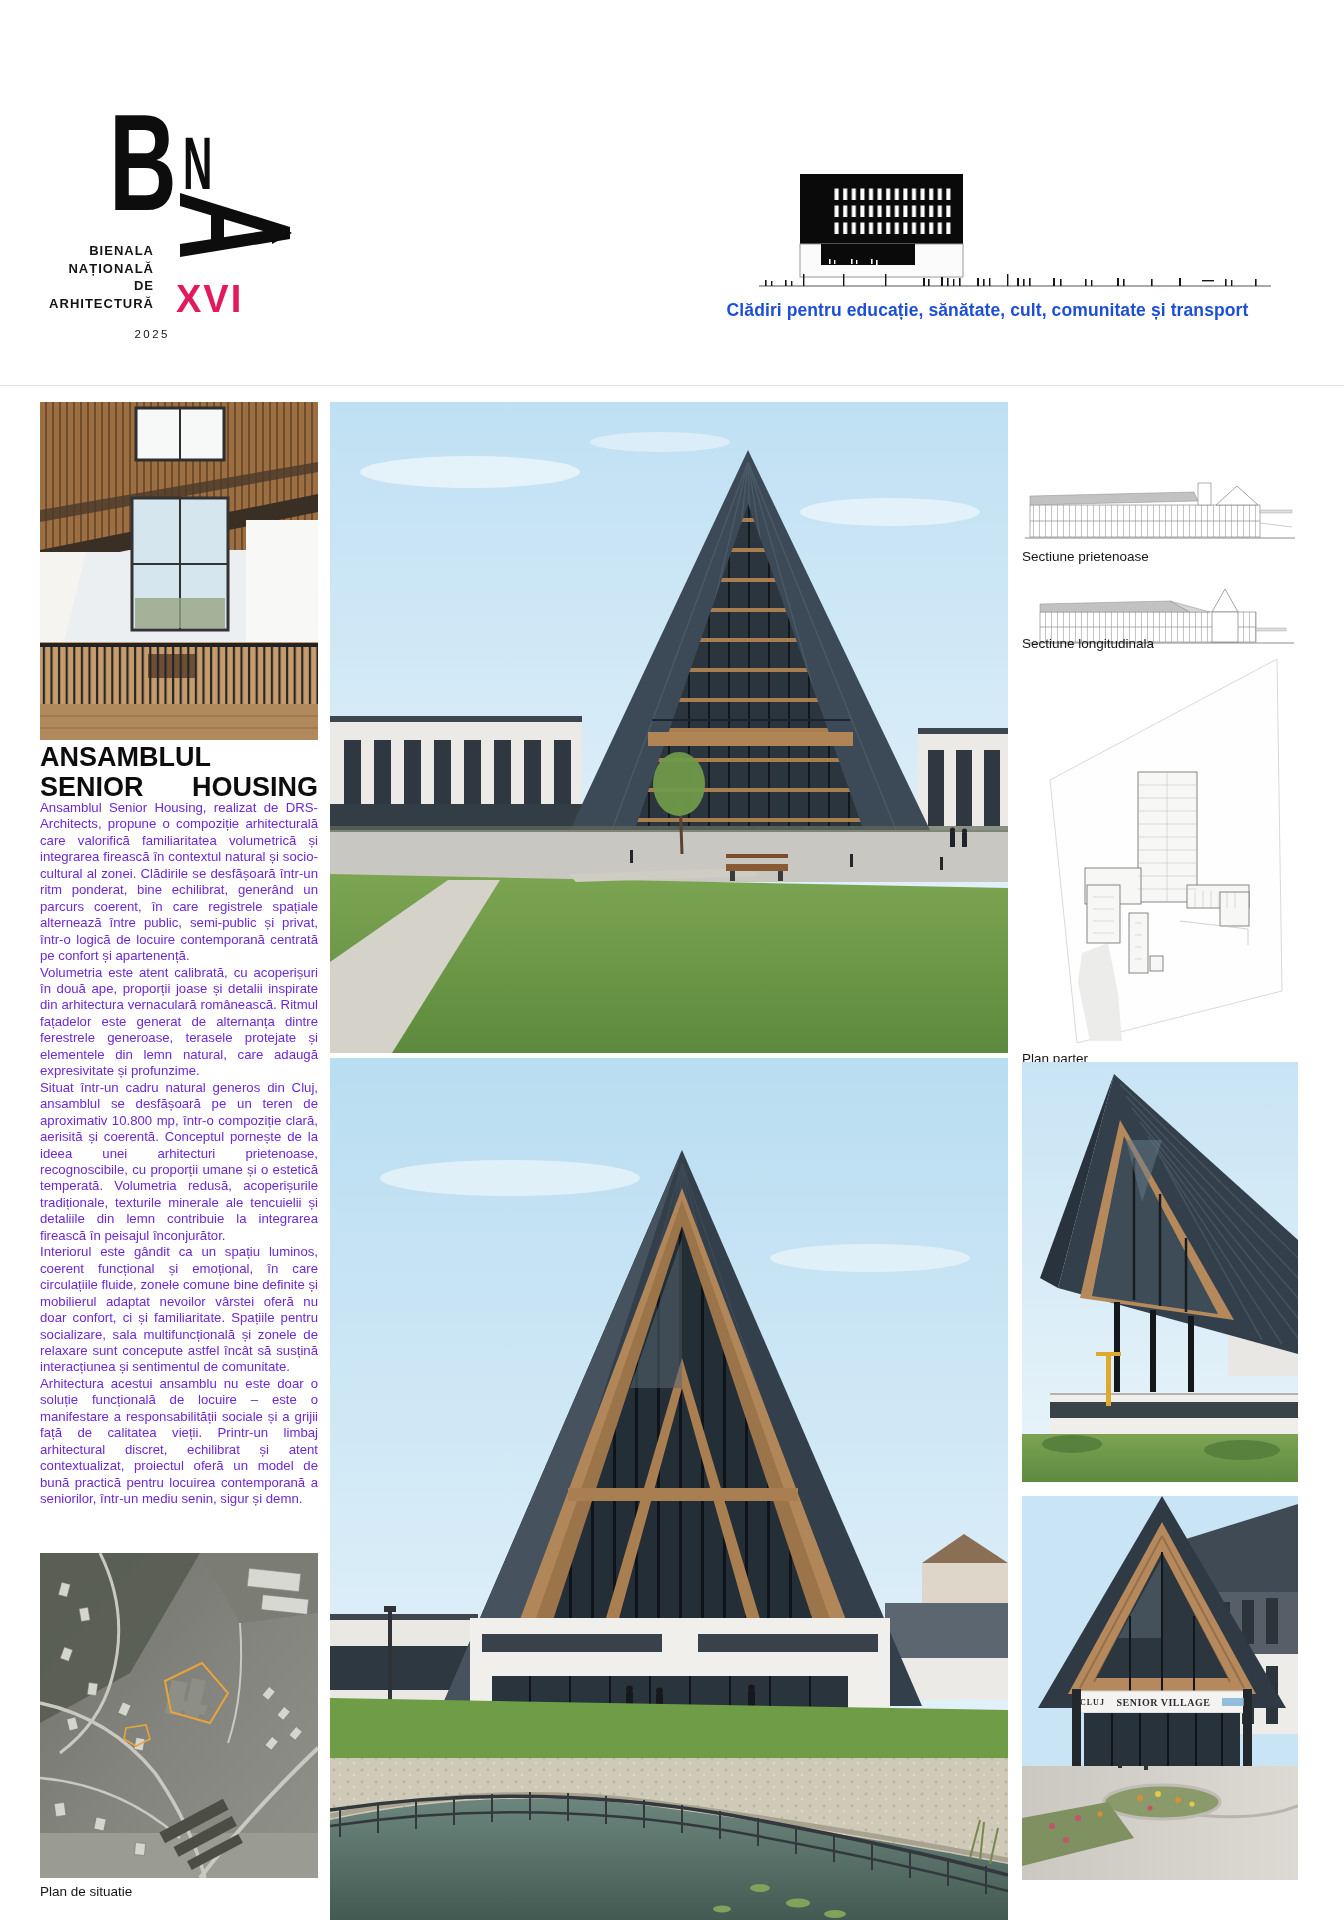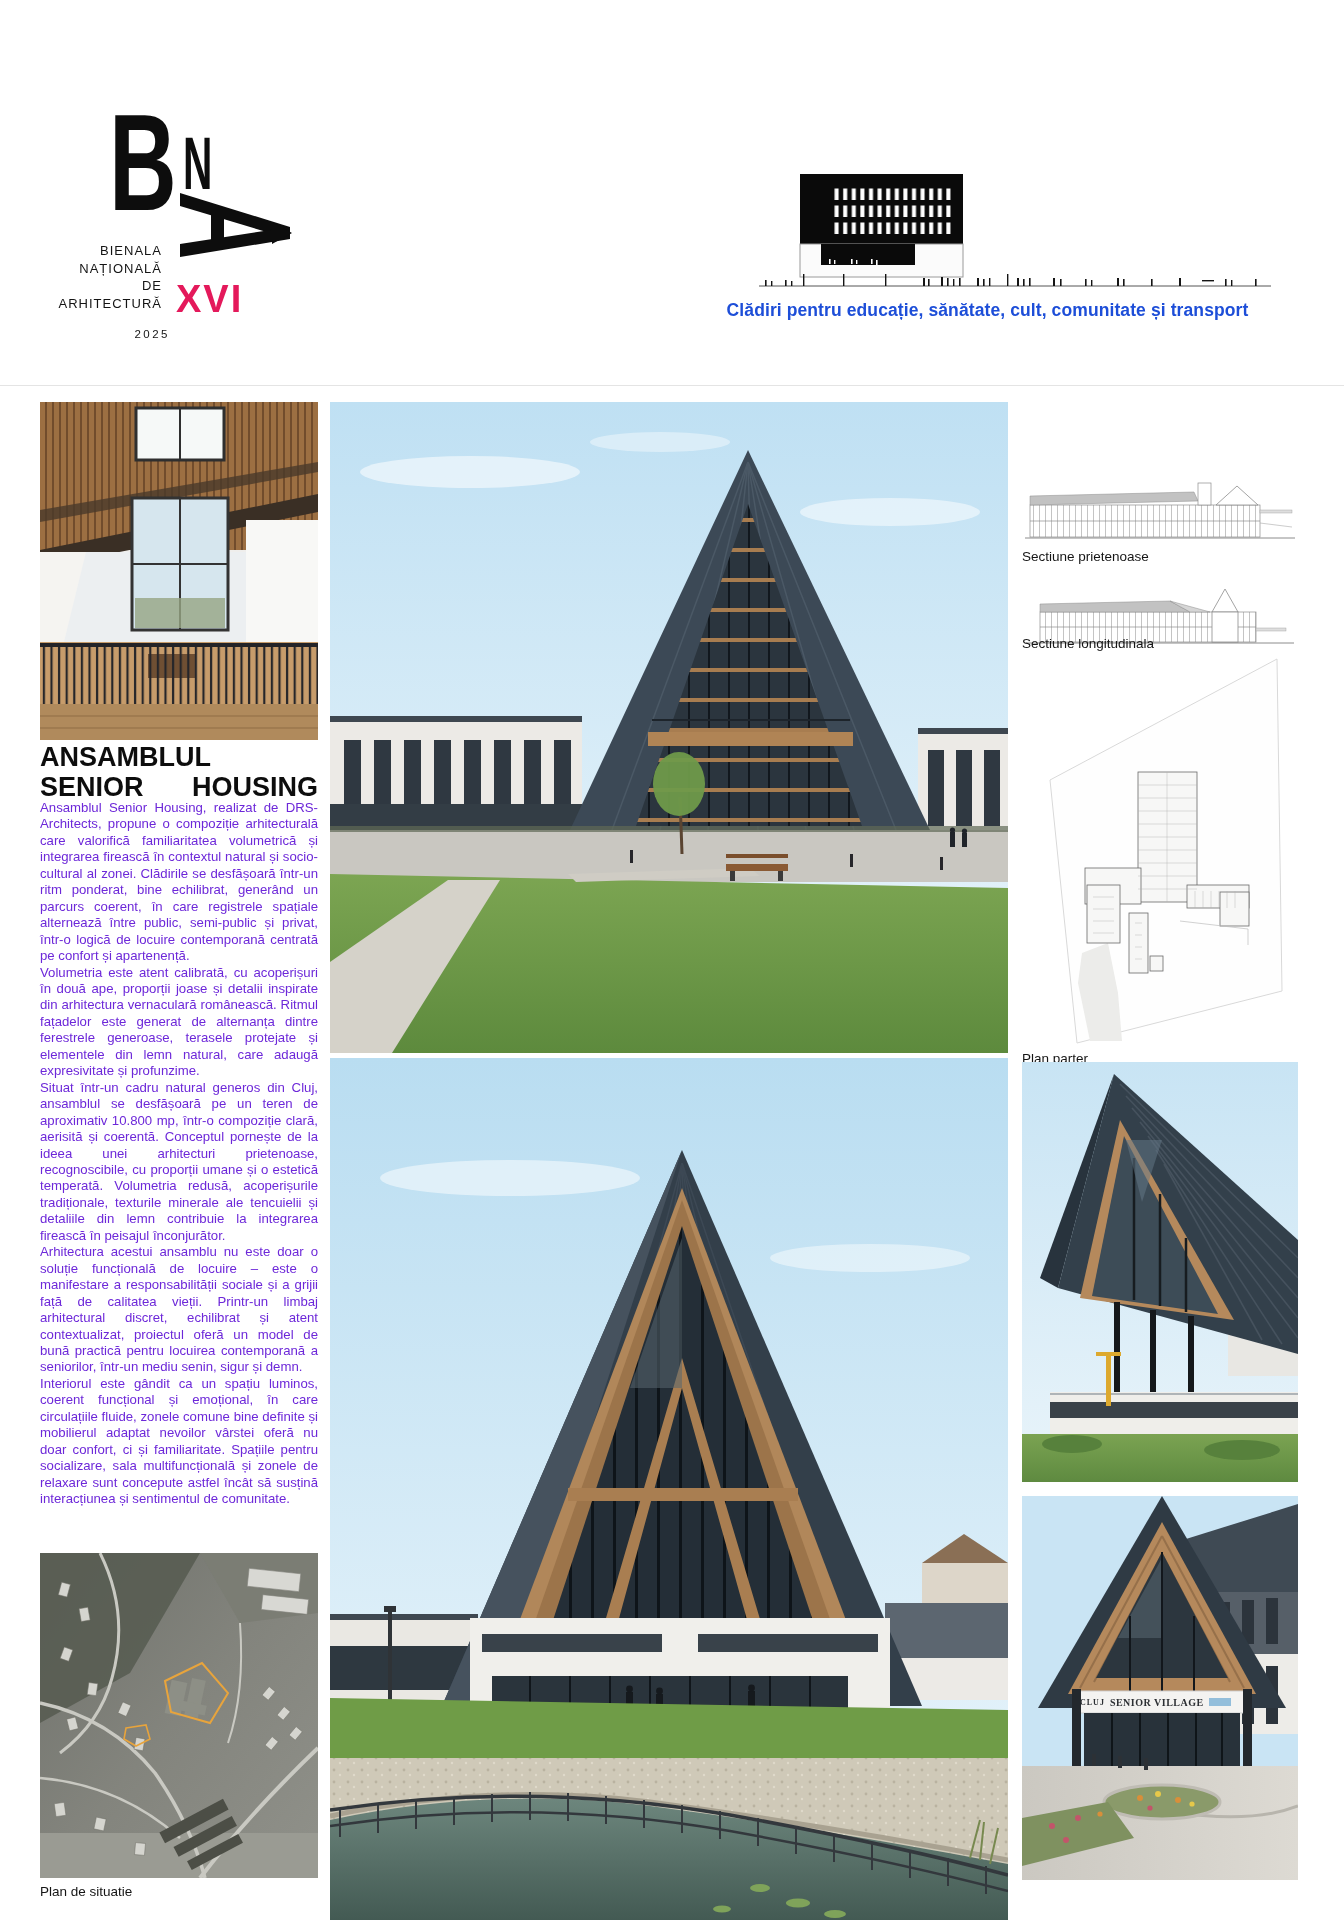--- a/index.html
+++ b/index.html
@@ -12,41 +12,41 @@
   .logo-year{font-size:11.5px;letter-spacing:2.5px;text-align:right;color:#141414;}
   .tagline{font-size:17.5px;font-weight:700;text-align:center;color:#1d4ed8;letter-spacing:0.1px;}
   .rule{background:#e4e4e4;height:1px;}
   .article-title{font-size:27px;font-weight:700;line-height:30px;text-align:justify;color:#0d0d0d;}
   .article-title::after{content:"";display:inline-block;width:100%;}
   .article-body{font-size:13.2px;line-height:16.45px;text-align:justify;color:#6d28d9;}
   .article-body p{margin:0;}
   .caption{font-size:13.5px;color:#151515;}
   .photo{overflow:hidden;}
   .photo svg{display:block;}
-  .sign-text{position:absolute;left:58px;top:198px;width:164px;height:16px;display:flex;align-items:center;justify-content:flex-start;gap:5px;
+  .sign-text{position:absolute;left:58px;top:198px;width:164px;height:16px;display:flex;align-items:center;justify-content:space-between;gap:5px;
              font-family:"Liberation Serif",serif;color:#2c2f33;}
   .sign-cluj{font-size:8px;letter-spacing:1px;font-weight:700;}
   .sign-sv{font-size:10px;letter-spacing:0.5px;font-weight:700;}
   .sign-badge{display:inline-block;width:22px;height:8px;background:#7ab0d6;opacity:0.8;}
 </style>
 </head>
 <body>
 
 <div class="board">
 
   <div class="abs" style="left:0;top:0;width:340px;height:360px;">
     <div class="abs logo-letter" style="left:109px;top:93px;font-size:138px;transform:scaleX(0.68);">B</div>
     <div class="abs logo-letter" style="left:183px;top:127px;font-size:74px;transform:scaleX(0.55);">N</div>
     <svg class="abs" style="left:180px;top:191px;" width="112" height="66" viewBox="0 0 112 66">
       <polygon points="0,2 0,15 110,48 110,36" fill="#0d0d0d"></polygon>
       <polygon points="0,53 0,66 110,48 110,36" fill="#0d0d0d"></polygon>
       <rect x="31" y="17" width="13" height="40" fill="#0d0d0d"></rect>
       <polygon points="92,31 112,42 92,53" fill="#0d0d0d"></polygon>
     </svg>
-    <div class="abs logo-lines" style="left:36px;top:242px;width:126px;">
+    <div class="abs logo-lines" style="left:28px;top:242px;width:126px;font-weight:bold;">
       <div>BIENALA</div>
       <div>NAȚIONALĂ</div>
       <div>DE</div>
       <div>ARHITECTURĂ</div>
     </div>
     <div class="abs logo-edition" style="left:176px;top:272px;color:#e4195b;">XVI</div>
     <div class="abs logo-year" style="left:40px;top:328px;width:130px;">2025</div>
   </div>
 
   <svg class="abs" style="left:755px;top:168px;" width="520" height="130" viewBox="0 0 520 130">
@@ -142,22 +142,22 @@
       <line x1="0" y1="326" x2="278" y2="326" stroke="#8f6c44" stroke-width="1"></line>
     </svg>
   </div>
 
   <div class="abs article-title" style="left:40px;top:742px;width:278px;">ANSAMBLUL SENIOR HOUSING</div>
 
   <div class="abs article-body" style="left:40px;top:800px;width:278px;">
     <p>Ansamblul Senior Housing, realizat de DRS-Architects, propune o compoziție arhitecturală care valorifică familiaritatea volumetrică și integrarea firească în contextul natural și socio-cultural al zonei. Clădirile se desfășoară într-un ritm ponderat, bine echilibrat, generând un parcurs coerent, în care registrele spațiale alternează între public, semi-public și privat, într-o logică de locuire contemporană centrată pe confort și apartenență.</p>
     <p>Volumetria este atent calibrată, cu acoperișuri în două ape, proporții joase și detalii inspirate din arhitectura vernaculară românească. Ritmul fațadelor este generat de alternanța dintre ferestrele generoase, terasele protejate și elementele din lemn natural, care adaugă expresivitate și profunzime.</p>
     <p>Situat într-un cadru natural generos din Cluj, ansamblul se desfășoară pe un teren de aproximativ 10.800 mp, într-o compoziție clară, aerisită și coerentă. Conceptul pornește de la ideea unei arhitecturi prietenoase, recognoscibile, cu proporții umane și o estetică temperată. Volumetria redusă, acoperișurile tradiționale, texturile minerale ale tencuielii și detaliile din lemn contribuie la integrarea firească în peisajul înconjurător.</p>
+    <p>Interiorul este gândit ca un spațiu luminos, coerent funcțional și emoțional, în care circulațiile fluide, zonele comune bine definite și mobilierul adaptat nevoilor vârstei oferă nu doar confort, ci și familiaritate. Spațiile pentru socializare, sala multifuncțională și zonele de relaxare sunt concepute astfel încât să susțină interacțiunea și sentimentul de comunitate.</p>
     <p>Arhitectura acestui ansamblu nu este doar o soluție funcțională de locuire – este o manifestare a responsabilității sociale și a grijii față de calitatea vieții. Printr-un limbaj arhitectural discret, echilibrat și atent contextualizat, proiectul oferă un model de bună practică pentru locuirea contemporană a seniorilor, într-un mediu senin, sigur și demn.</p>
-    <p>Interiorul este gândit ca un spațiu luminos, coerent funcțional și emoțional, în care circulațiile fluide, zonele comune bine definite și mobilierul adaptat nevoilor vârstei oferă nu doar confort, ci și familiaritate. Spațiile pentru socializare, sala multifuncțională și zonele de relaxare sunt concepute astfel încât să susțină interacțiunea și sentimentul de comunitate.</p>
   </div>
 
   <div class="abs photo" style="left:40px;top:1553px;width:278px;height:325px;">
     <svg width="278" height="325" viewBox="0 0 278 325">
       <defs>
         <linearGradient id="sat" x1="0" y1="0" x2="1" y2="1">
           <stop offset="0" stop-color="#6f716b"></stop>
             <stop offset="0.5" stop-color="#83847d"></stop>
             <stop offset="1" stop-color="#90918a"></stop>
         </linearGradient>

